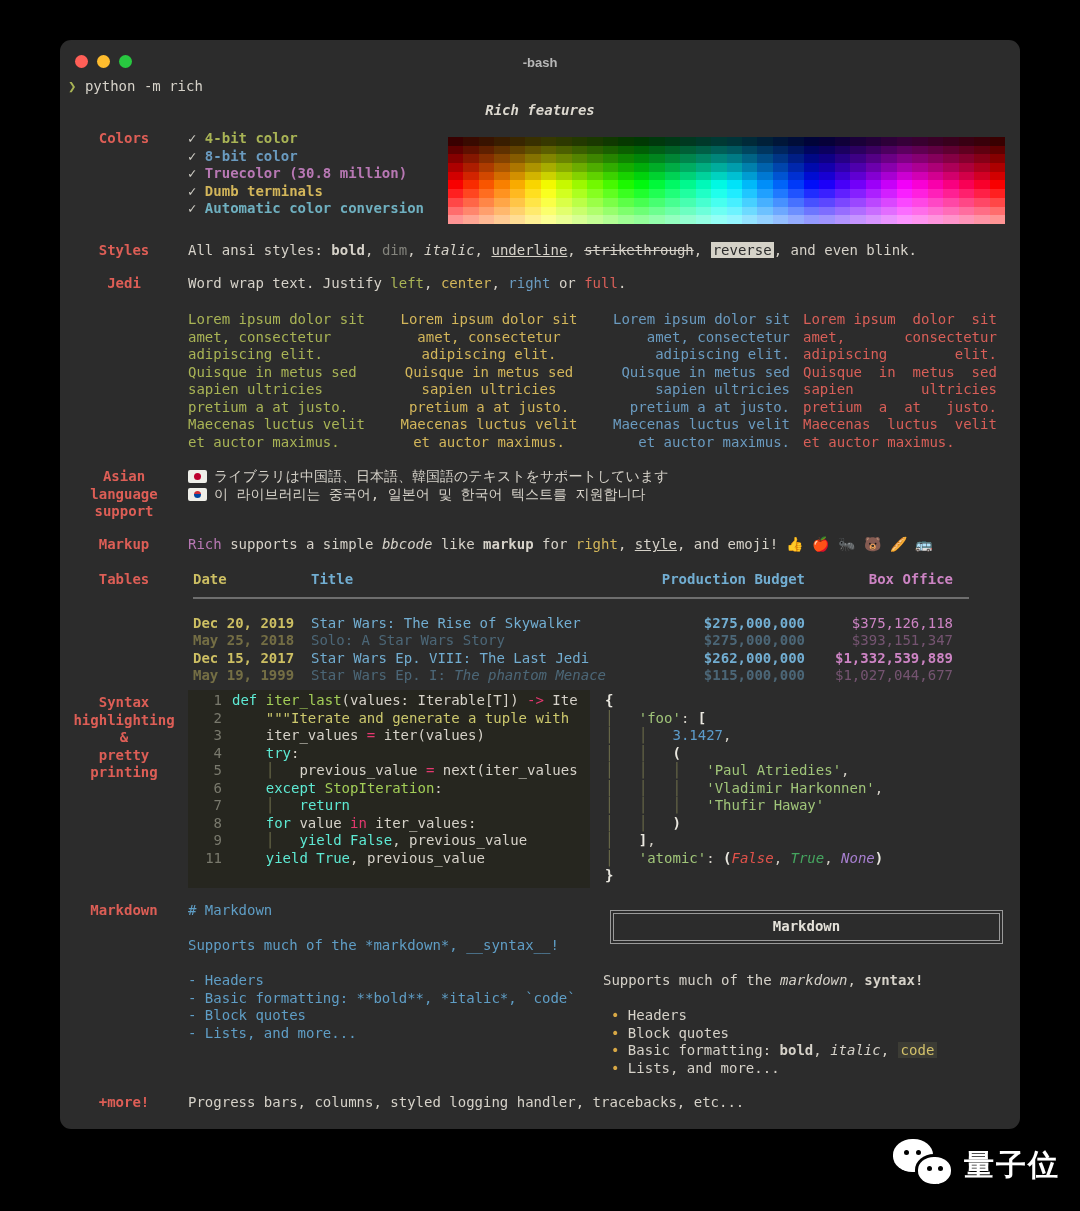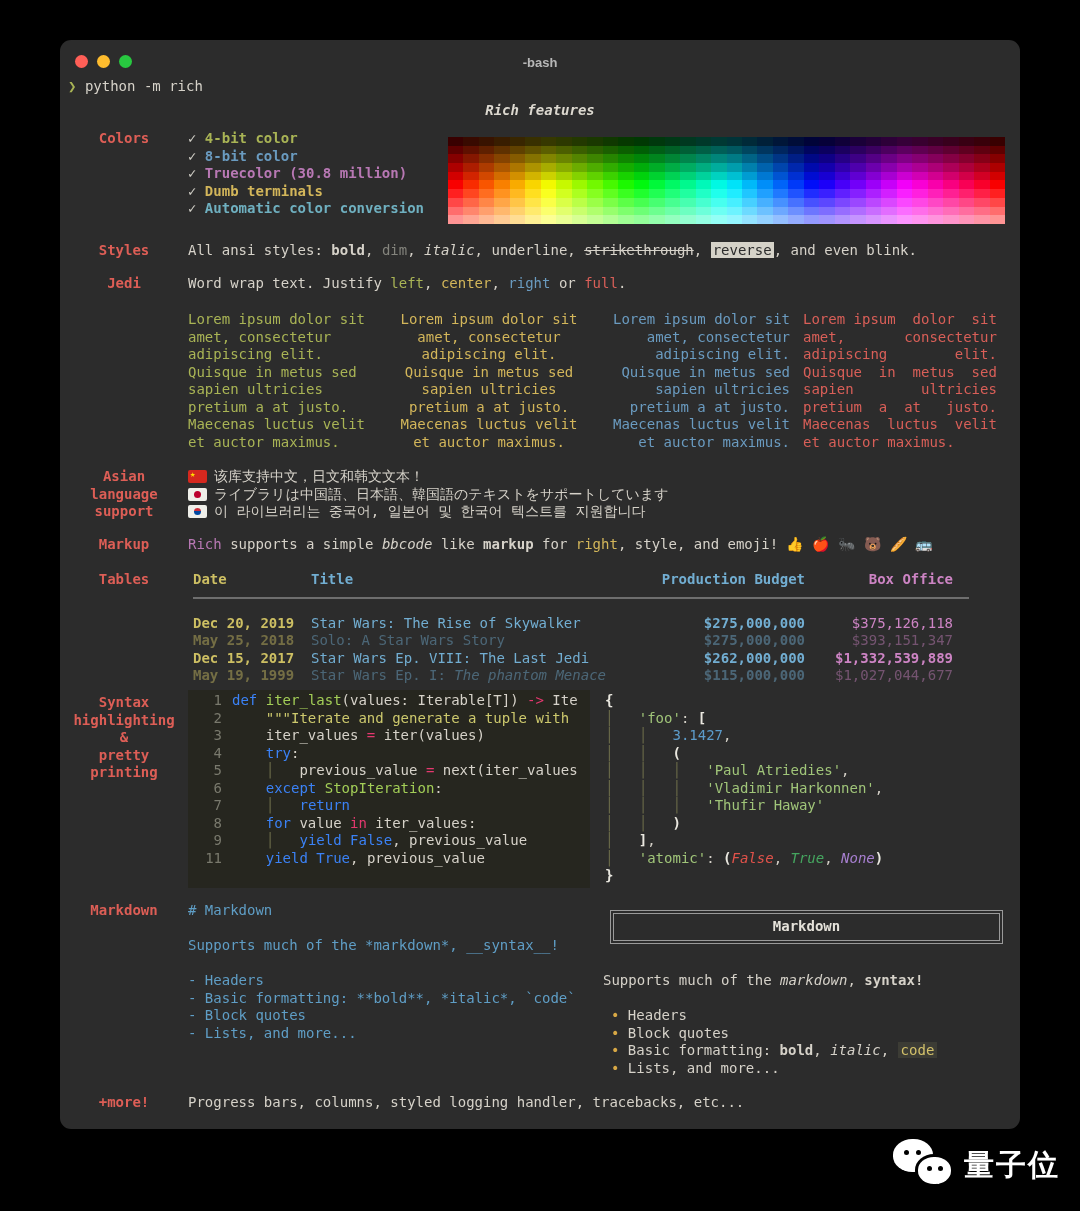--- a/index.html
+++ b/index.html
@@ -11,28 +11,28 @@
   .titlebar-title{position:absolute;top:14px;left:0;right:0;text-align:center;
           font-family:"Liberation Sans",sans-serif;font-weight:bold;font-size:13px;color:#b7b7b7}
   .abs{position:absolute}
   .ln{height:17.5px;white-space:pre}
   .label{position:absolute;left:0;width:128px;text-align:center;color:#dd5e56;font-weight:bold}
   .label .ln{text-align:center}
   .center{text-align:center}
   
   .red{color:#d95f58}.grn{color:#a9b455}.yel{color:#d3b65a}.blu{color:#6a9bc0}
   .mag{color:#b878b4}.cyn{color:#6fb0c0}.chk{color:#cfcdc5}
-  .b{font-weight:bold}.i{font-style:italic}.u{}
+  .b{font-weight:bold}.i{font-style:italic}.u{text-decoration:underline}
   .st{text-decoration:line-through}.dim{color:#84847d}
   .rev{background:#d5d2c8;color:#2c2c2c;padding:0 2px}
   
   .codeblock{background:#26261f;padding-top:2px}
   .code-line{display:flex;height:17.5px}
   .code-num{width:26px;flex:none;text-align:right;margin:0 10px 0 8px;color:#79796d}
-  .kw{color:#3b82f6}.fn{color:#a3ce57}.doc{color:#cdc96d}.op{color:#e5386f}
+  .kw{color:#5eead4}.fn{color:#a3ce57}.doc{color:#cdc96d}.op{color:#e5386f}
   .gde{color:#6b6b4a}.pb{color:#eae8e0;font-weight:bold}.str{color:#a0c579}.num{color:#5c9ccb}
   .fal{color:#e0524a;font-style:italic}.tru{color:#45a55f;font-style:italic}.non{color:#a77fd0;font-style:italic}
   
   .trow{display:grid;grid-template-columns:118px 322px 172px 148px;height:17.5px}
   .tcell{white-space:pre;overflow:hidden}
   .tcell:nth-child(3),.tcell:nth-child(4){text-align:right}
   .t-yel{color:#cdbf63}.t-cyn{color:#72aed2}.t-mag{color:#cd84c4}
   .dimrow{opacity:.45}
   .trule{height:18px}.trule div{border-top:2px solid #6e6e6e;margin-top:8px}
   
@@ -507,21 +507,20 @@
         <div class="ln">et auctor maximus.</div>
       </div>
     </div>
 
   <div class="label" style="top:428px">
       <div class="ln">Asian</div>
       <div class="ln">language</div>
       <div class="ln">support</div>
     </div>
   <div class="abs" style="left:128px;top:428px">
-      <div class="ln"><span class="flag flag-cn"></span><span>该库支持中文，日文和韩文文本！</span></div>
       <div class="ln"><span class="flag flag-jp"></span><span>ライブラリは中国語、日本語、韓国語のテキストをサポートしています</span></div>
       <div class="ln"><span class="flag flag-kr"></span><span>이 라이브러리는 중국어, 일본어 및 한국어 텍스트를 지원합니다</span></div>
     </div>
 
   <div class="label ln" style="top:496px">Markup</div>
   <div class="abs ln" style="left:128px;top:496px"><span class="mag">Rich</span><span> supports a simple </span><span class="i">bbcode</span><span> like </span><span class="b">markup</span><span> for </span><span class="yel">right</span><span>, </span><span class="u">style</span><span>, and emoji! </span><span class="emoji">👍 🍎 🐜 🐻 🥖 🚌</span></div>
 
   <div class="label ln" style="top:531px">Tables</div>
   <div class="abs" style="left:133px;top:531px;width:776px">
       <div class="trow">

